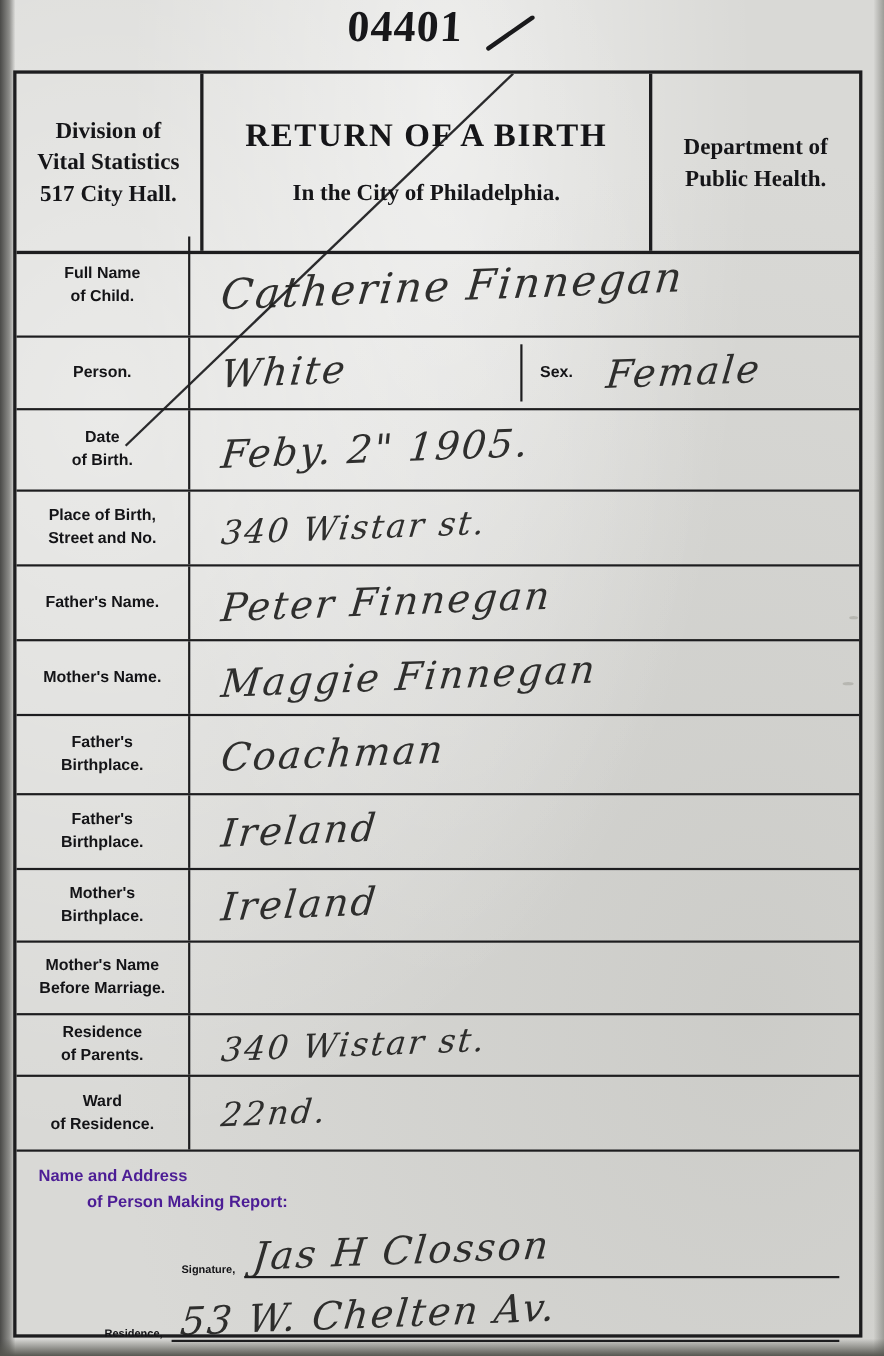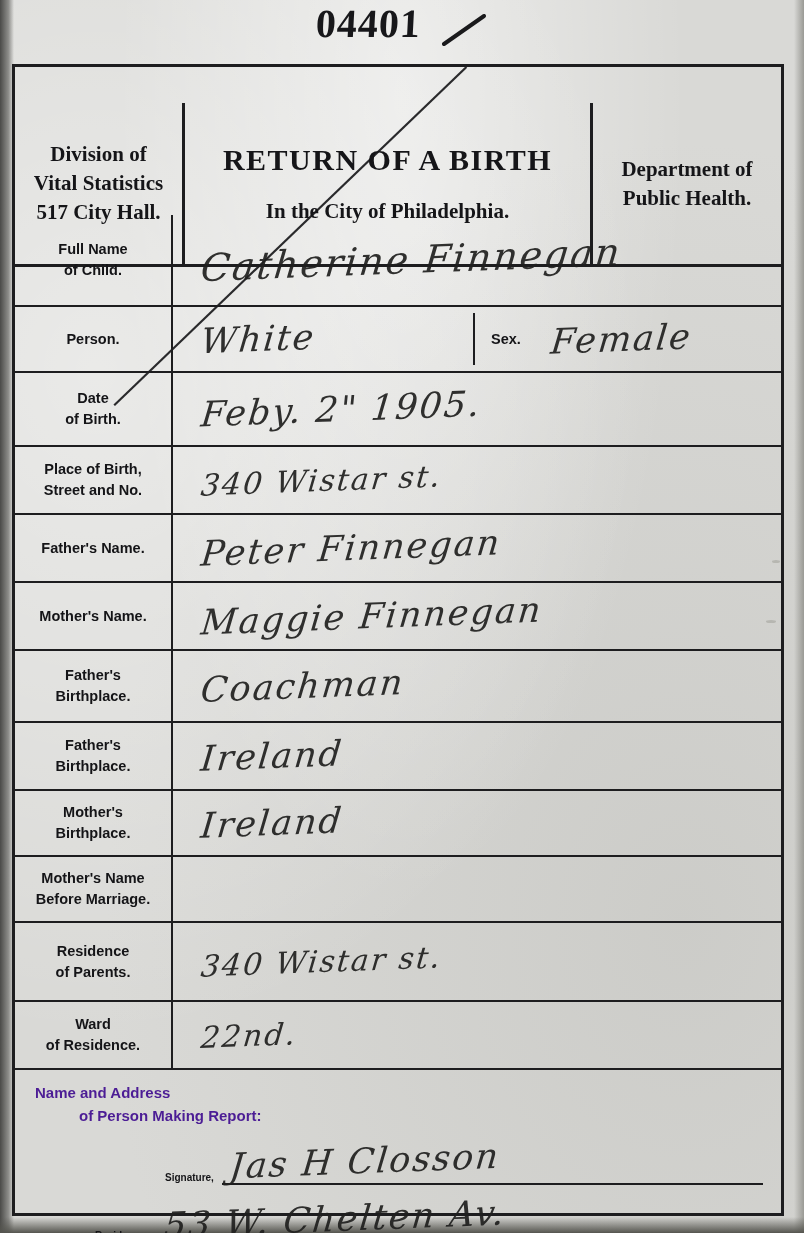--- a/index.html
+++ b/index.html
@@ -84,21 +84,20 @@
 
   
   .header-band {
     position: absolute;
     left: 0; top: 0;
     width: 100%;
     height: 164px;
     box-sizing: border-box;
     border-bottom: 3px solid #1d1d1f;
     display: flex;
-    margin-top: 36px;
   }
   .hdr-cell {
     box-sizing: border-box;
     display: flex;
     flex-direction: column;
     align-items: center;
     justify-content: center;
     text-align: center;
     color: #151518;
   }
@@ -398,21 +397,21 @@
         <div class="row" style="height:66px">
           <div class="label">
             <span>Mother's Name</span>
             <span>Before Marriage.</span>
           </div>
           <div class="value">
             <span class="hand"></span>
           </div>
         </div>
 
-        <div class="row" style="height:79px">
+        <div class="row" style="height:56px">
           <div class="label">
             <span>Residence</span>
             <span>of Parents.</span>
           </div>
           <div class="value">
             <span class="hand sm">340 Wistar st.</span>
           </div>
         </div>
 
         <div class="row" style="height:68px">

